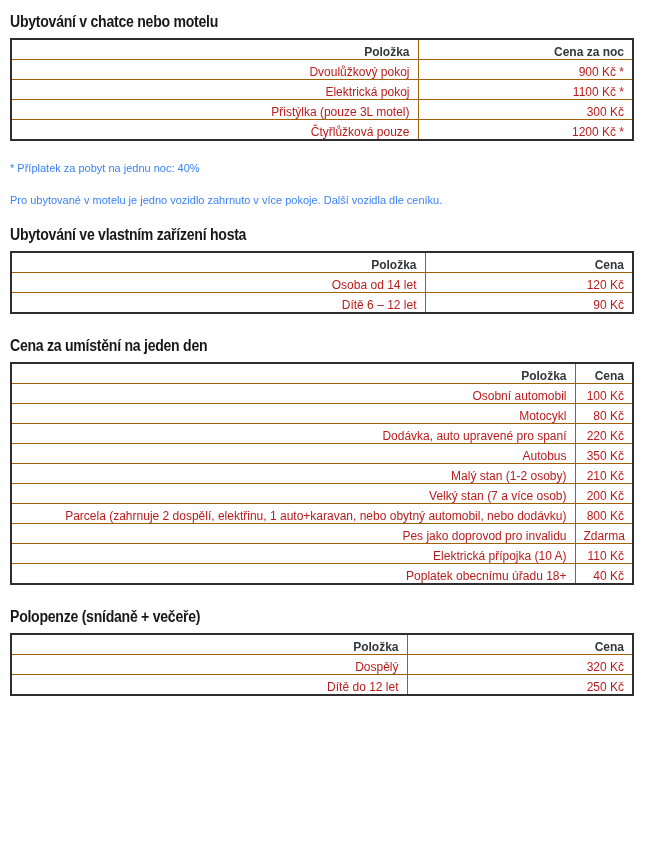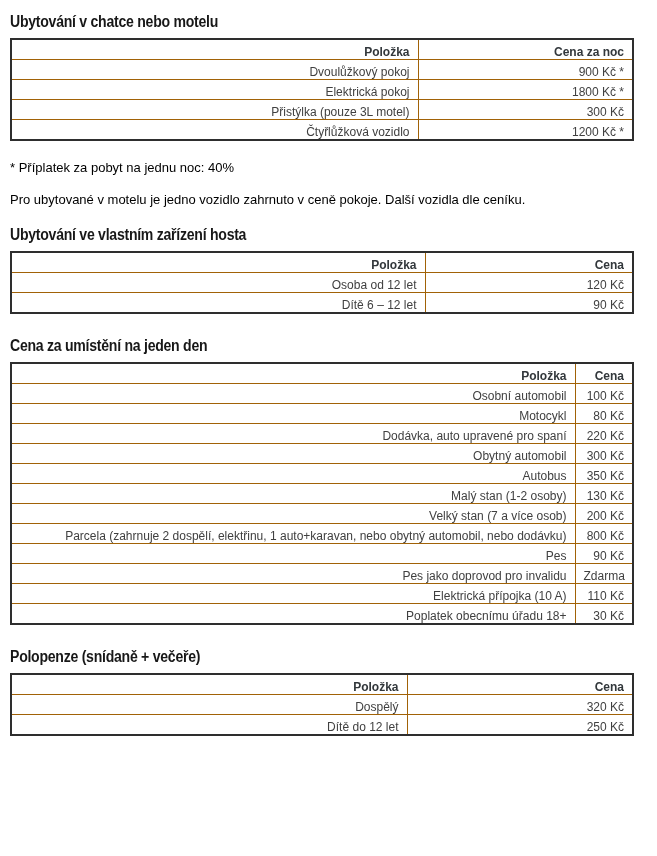--- a/index.html
+++ b/index.html
@@ -38,26 +38,26 @@
     height: 14px;
     text-align: right;
     vertical-align: middle;
     overflow: hidden;
     white-space: nowrap;
   }
   table.price-table th {
     font-weight: bold;
     color: #32373b;
   }
-  table.price-table td { color: #404040; }
+  table.price-table td { color: #b91c1c; }
   p.note {
     margin: 18px 0 0 0;
-    font-size: 13px;
+    font-size: 11px;
     line-height: 14px;
-    color: #000000;
+    color: #3b82f6;
   }
   p.note-first { margin-top: 20px; }
 </style>
 </head>
 <body>
 
 <main>
 
   <section>
     <h2 class="section-heading">Ubytování v chatce nebo motelu</h2>
@@ -72,52 +72,52 @@
             <th>Cena za noc</th>
           </tr>
         </thead>
         <tbody>
           <tr>
             <td>Dvoulůžkový pokoj</td>
             <td>900 Kč *</td>
           </tr>
           <tr>
             <td>Elektrická pokoj</td>
-            <td>1800 Kč *</td>
+            <td>1100 Kč *</td>
           </tr>
           <tr>
             <td>Přistýlka (pouze 3L motel)</td>
             <td>300 Kč</td>
           </tr>
           <tr>
-            <td>Čtyřlůžková vozidlo</td>
+            <td>Čtyřlůžková pouze</td>
             <td>1200 Kč *</td>
           </tr>
         </tbody>
       </table>
     <p class="note note-first">* Příplatek za pobyt na jednu noc: 40%</p>
-    <p class="note">Pro ubytované v motelu je jedno vozidlo zahrnuto v ceně pokoje. Další vozidla dle ceníku.</p>
+    <p class="note">Pro ubytované v motelu je jedno vozidlo zahrnuto v více pokoje. Další vozidla dle ceníku.</p>
   </section>
 
   <section>
     <h2 class="section-heading mt-sect-sm">Ubytování ve vlastním zařízení hosta</h2>
     <table class="price-table">
       <colgroup>
           <col style="width:414px">
           <col>
         </colgroup>
     <thead>
           <tr>
             <th>Položka</th>
             <th>Cena</th>
           </tr>
         </thead>
         <tbody>
           <tr>
-            <td>Osoba od 12 let</td>
+            <td>Osoba od 14 let</td>
             <td>120 Kč</td>
           </tr>
           <tr>
             <td>Dítě 6 – 12 let</td>
             <td>90 Kč</td>
           </tr>
         </tbody>
       </table>
   </section>
 
@@ -141,54 +141,46 @@
           </tr>
           <tr>
             <td>Motocykl</td>
             <td>80 Kč</td>
           </tr>
           <tr>
             <td>Dodávka, auto upravené pro spaní</td>
             <td>220 Kč</td>
           </tr>
           <tr>
-            <td>Obytný automobil</td>
-            <td>300 Kč</td>
-          </tr>
-          <tr>
             <td>Autobus</td>
             <td>350 Kč</td>
           </tr>
           <tr>
             <td>Malý stan (1-2 osoby)</td>
-            <td>130 Kč</td>
+            <td>210 Kč</td>
           </tr>
           <tr>
             <td>Velký stan (7 a více osob)</td>
             <td>200 Kč</td>
           </tr>
           <tr>
             <td>Parcela (zahrnuje 2 dospělí, elektřinu, 1 auto+karavan, nebo obytný automobil, nebo dodávku)</td>
             <td>800 Kč</td>
           </tr>
           <tr>
-            <td>Pes</td>
-            <td>90 Kč</td>
-          </tr>
-          <tr>
             <td>Pes jako doprovod pro invalidu</td>
             <td>Zdarma</td>
           </tr>
           <tr>
             <td>Elektrická přípojka (10 A)</td>
             <td>110 Kč</td>
           </tr>
           <tr>
             <td>Poplatek obecnímu úřadu 18+</td>
-            <td>30 Kč</td>
+            <td>40 Kč</td>
           </tr>
         </tbody>
       </table>
   </section>
 
   <section>
     <h2 class="section-heading mt-sect">Polopenze (snídaně + večeře)</h2>
     <table class="price-table">
       <colgroup>
           <col style="width:396px">

